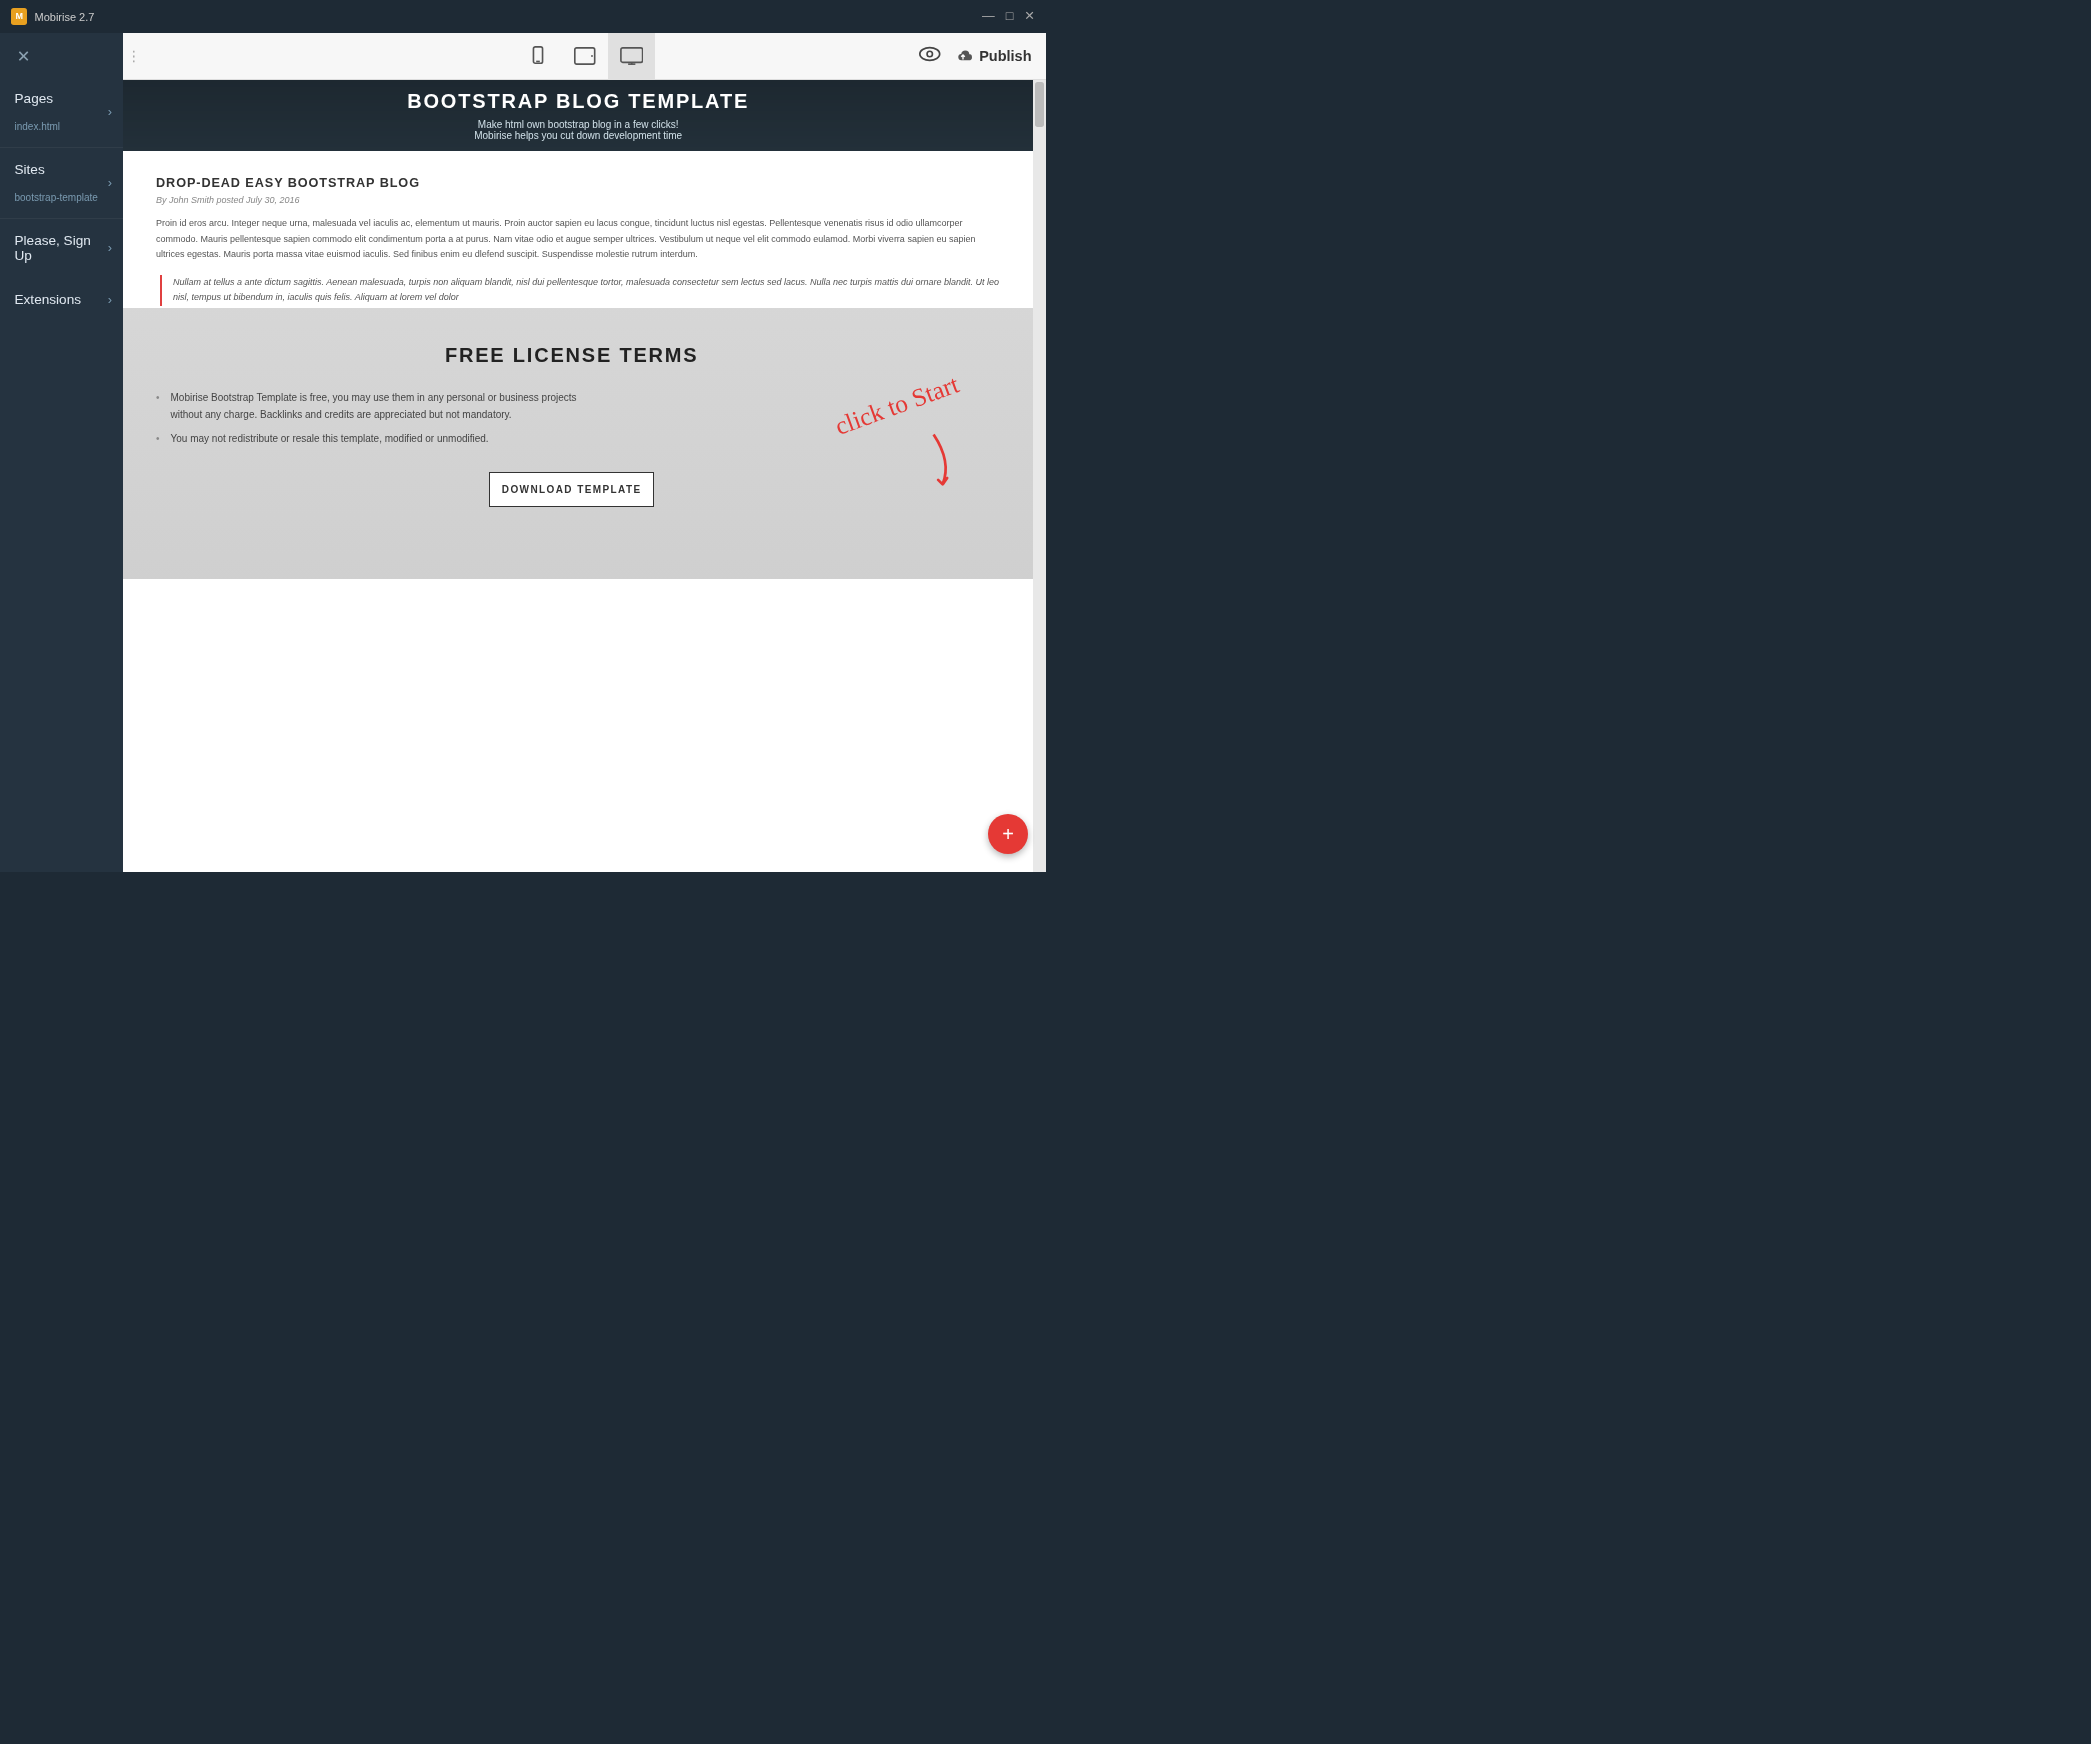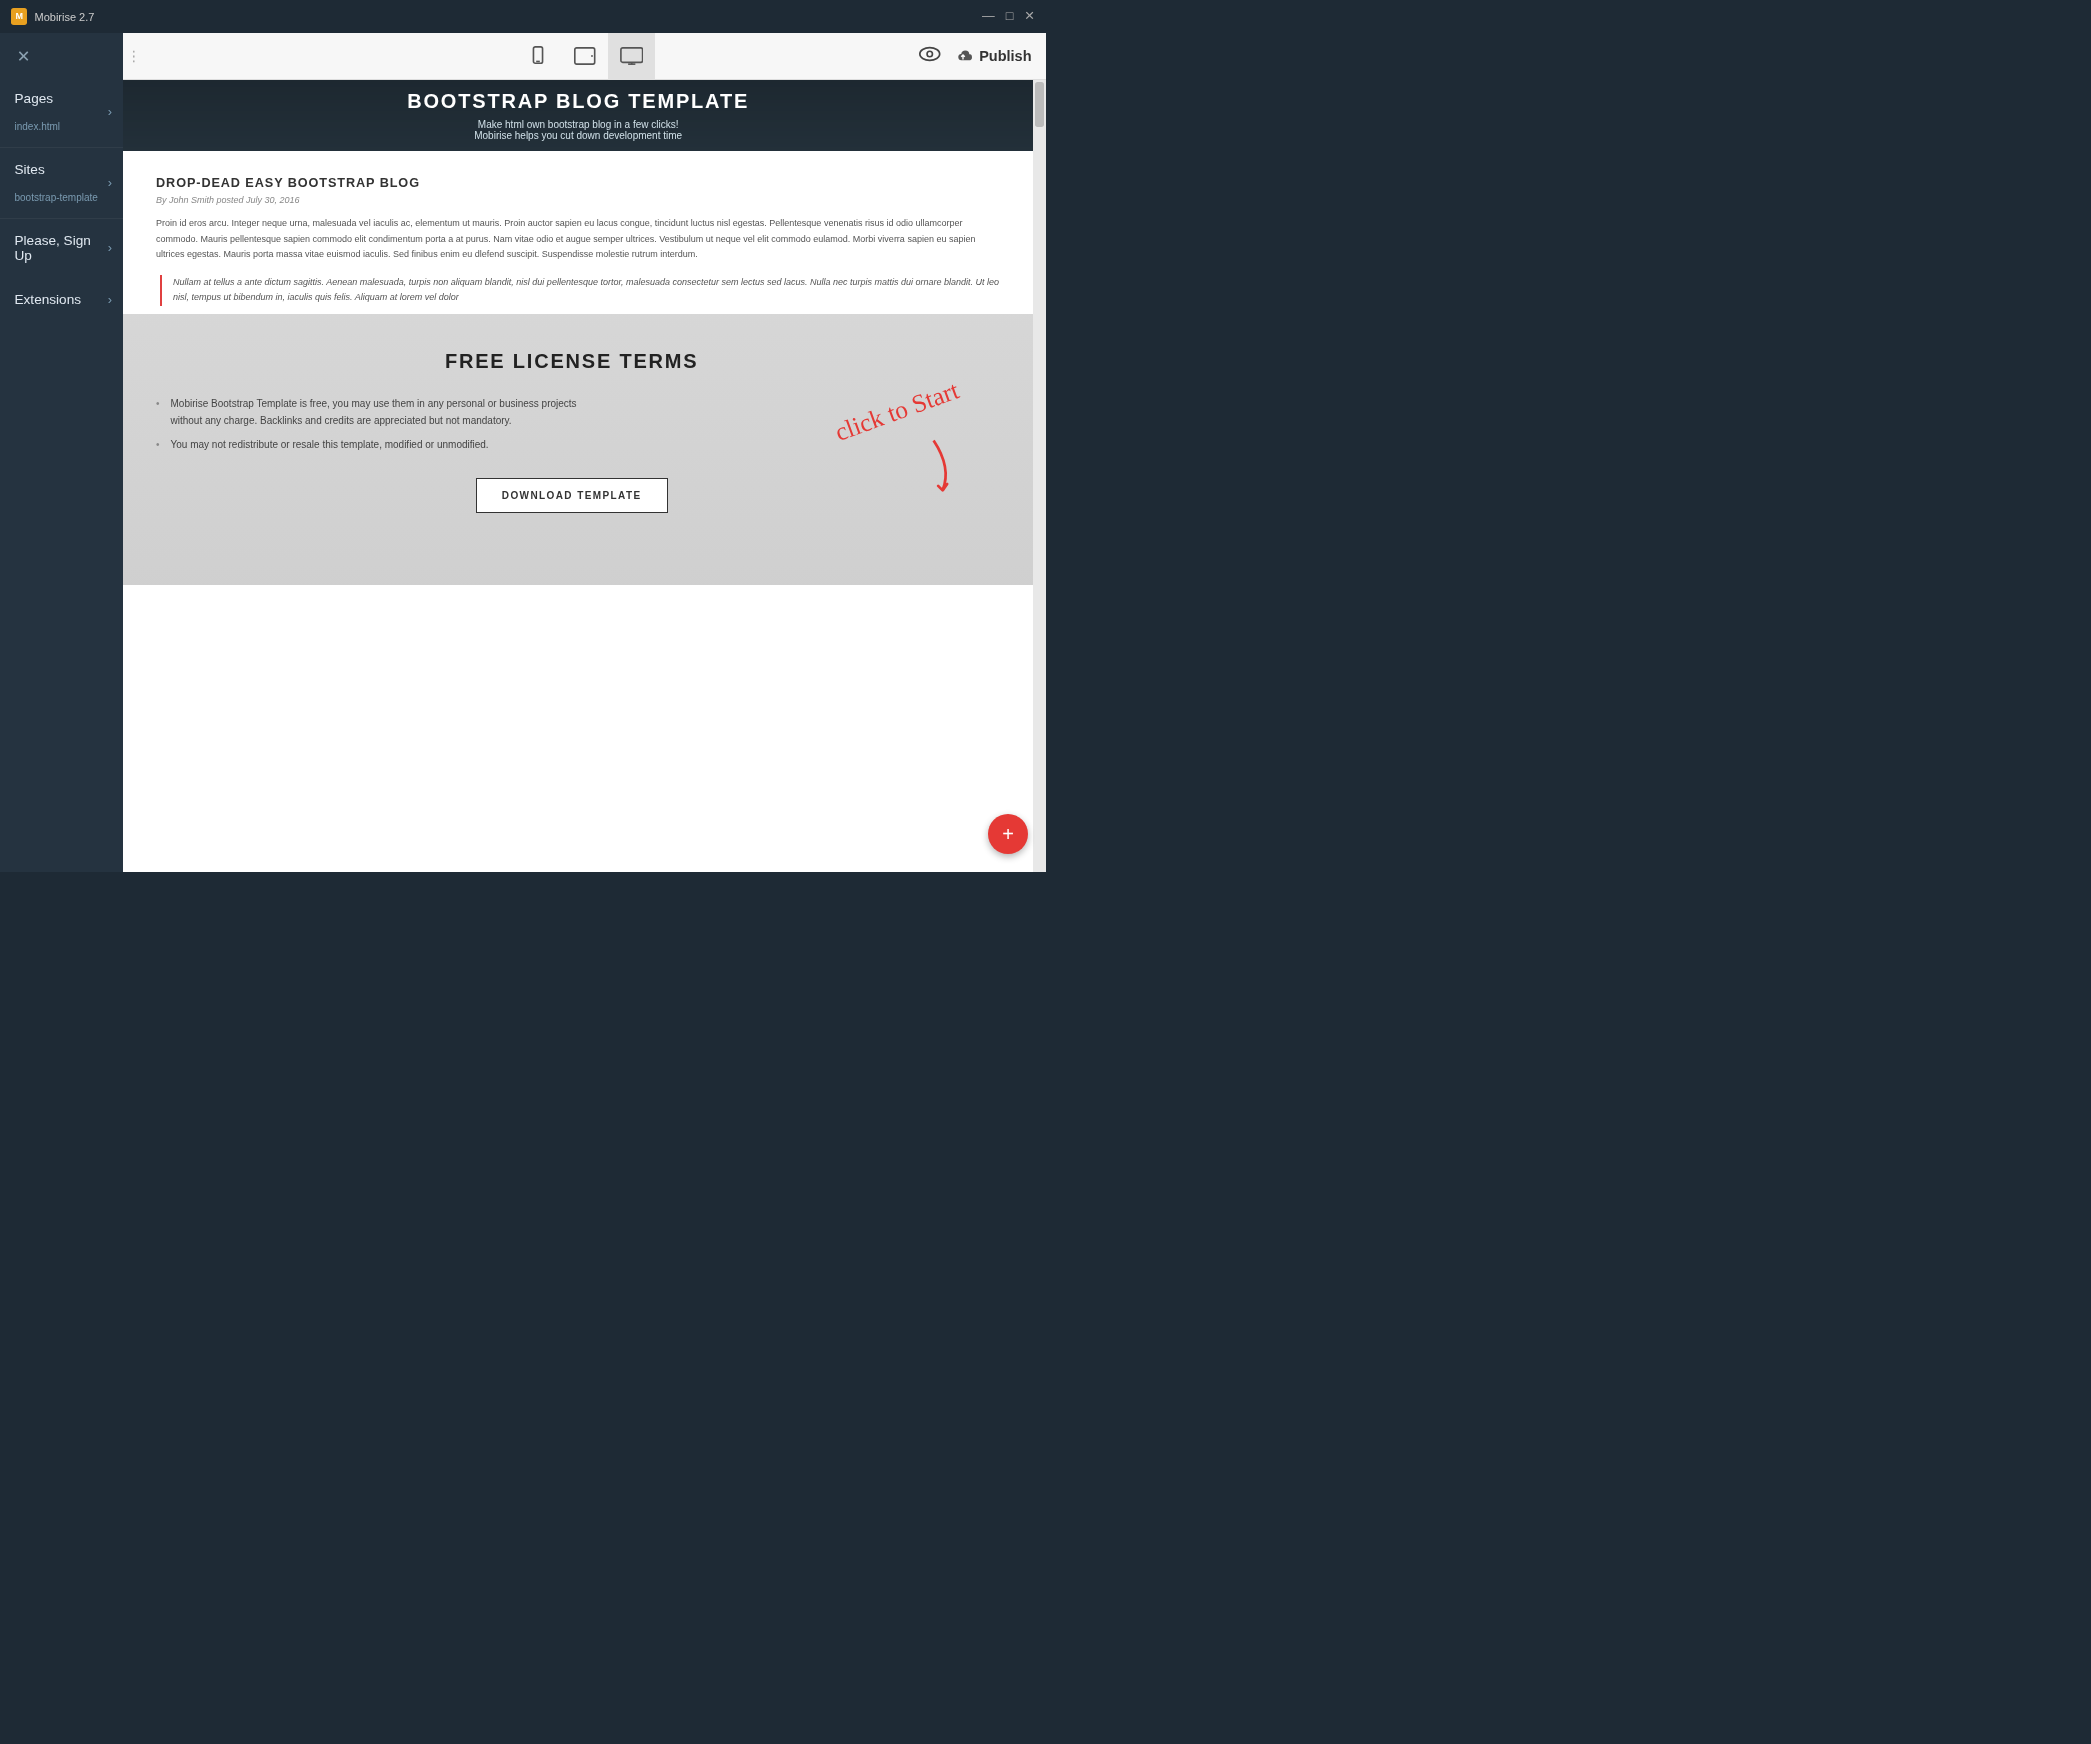--- a/index.html
+++ b/index.html
@@ -218,21 +218,21 @@
       letter-spacing: 1.8px;
       margin-bottom: 5.4px;
     }
     .hero-subtitle {
       color: #d0e0e8;
       font-size: 10px;
     }
 
     
     .blog-section {
-      padding: 25px 33px 8px 33px;
+      padding: 25px 33px 2px 33px;
       background: white;
     }
     .blog-post-title {
       font-size: 12.7px;
       font-weight: bold;
       letter-spacing: 0.9px;
       color: #333;
       margin-bottom: 5.4px;
     }
     .blog-post-meta {
@@ -289,21 +289,21 @@
       position: relative;
     }
     .license-list li::before {
       content: '•';
       position: absolute;
       left: 0;
       color: #888;
     }
     .download-btn {
       display: block;
-      width: 192px;
+      width: 165px;
       margin: 0 auto;
       padding: 11px 0;
       text-align: center;
       border: 1.8px solid #333;
       background: white;
       font-size: 10px;
       font-weight: bold;
       letter-spacing: 1.4px;
       color: #333;
       cursor: pointer;

